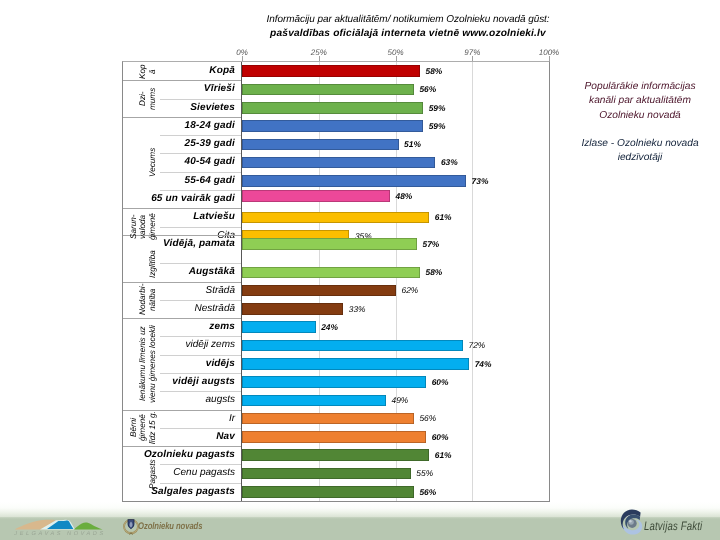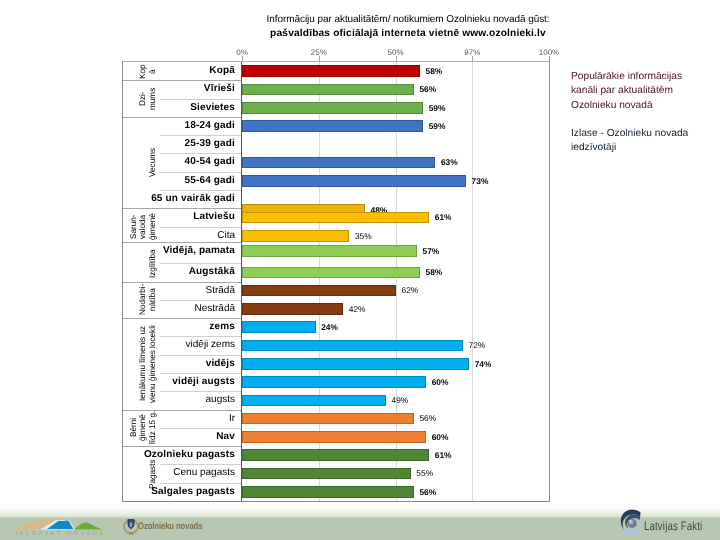--- a/index.html
+++ b/index.html
@@ -1,19 +1,19 @@
 <!DOCTYPE html>
 <html><head>
 <meta charset="utf-8">
 <style>
   html,body{margin:0;padding:0;}
   body{width:720px;height:540px;overflow:hidden;background:#ffffff;
        font-family:"Liberation Sans",sans-serif;position:relative;
        -webkit-font-smoothing:antialiased;text-rendering:geometricPrecision;}
-  #slide{position:absolute;left:0;top:0;width:720px;height:540px;background:#ffffff;}
+  #slide{position:absolute;left:0;top:0;width:720px;height:540px;background:#ffffff;font-style:italic;}
 
   
   .title{position:absolute;left:150px;top:13px;width:516px;text-align:center;
          color:#000;line-height:14.2px;}
   .title .l1{font-size:10px;font-weight:400;letter-spacing:-0.06px;}
   .title .l2{font-size:10.2px;font-weight:700;letter-spacing:0.16px;}
 
   
   .chart{position:absolute;left:122px;top:61px;width:428px;height:441px;
          box-sizing:border-box;background:#fff;border:1px solid #898989;border-top-color:#adadad;}
@@ -43,21 +43,21 @@
 
   
   .grpwrap{position:absolute;overflow:visible;}
   .vtext{position:absolute;left:0;top:0;
          font-size:8.2px;color:#000;line-height:9.6px;text-align:center;
          white-space:nowrap;}
   .vtext .vline{position:absolute;white-space:nowrap;
          transform-origin:0 0;transform:rotate(-90deg);}
 
   
-  .side{position:absolute;left:571px;top:70px;width:138px;}
+  .side{position:absolute;left:571px;top:80px;width:138px;text-align:center;}
   .side .s1{color:#4a1228;font-size:10.2px;line-height:14.3px;}
   .side .s2{color:#102038;font-size:10.2px;line-height:14.3px;margin-top:14.3px;}
 
   
   .footgrad{position:absolute;left:0;top:502px;width:720px;height:17px;
             background:linear-gradient(to bottom,#ffffff 0%,#fbfdfa 35%,#eef3ea 60%,#d2dccb 100%);}
   .footer{position:absolute;left:0;top:519px;width:720px;height:21px;background:#b7c7b1;}
   .fline{position:absolute;left:0;top:517px;width:720px;height:2px;
          background:linear-gradient(to bottom,#c9d6c3,#b7c7b1);}
 
@@ -120,57 +120,60 @@
       <div class="row" style="top: 54.875px; height: 18.2917px;">
         <div class="rowsep full"></div>
         <div class="catlabel b" style="height: 18.2917px; line-height: 18.2917px;">18-24 gadi</div>
         <div class="bar" style="left: 119px; width: 181.13px; background: rgb(65, 115, 196); top: 3.34583px;">
           <span class="cap b">59%</span>
         </div>
       </div>
       <div class="row" style="top: 73.1667px; height: 18.2917px;">
         <div class="rowsep inner"></div>
         <div class="catlabel b" style="height: 18.2917px; line-height: 18.2917px;">25-39 gadi</div>
+        <div class="bar" style="left: 119px; width: 156.57px; background: rgb(65, 115, 196); top: 3.34583px;">
+          <span class="cap b">51%</span>
+        </div>
       </div>
       <div class="row" style="top: 91.4583px; height: 18.2917px;">
         <div class="rowsep inner"></div>
         <div class="catlabel b" style="height: 18.2917px; line-height: 18.2917px;">40-54 gadi</div>
         <div class="bar" style="left: 119px; width: 193.41px; background: rgb(65, 115, 196); top: 3.34583px;">
           <span class="cap b">63%</span>
         </div>
       </div>
       <div class="row" style="top: 109.75px; height: 18.2917px;">
         <div class="rowsep inner"></div>
         <div class="catlabel b" style="height: 18.2917px; line-height: 18.2917px;">55-64 gadi</div>
         <div class="bar" style="left: 119px; width: 224.11px; background: rgb(65, 115, 196); top: 3.34583px;">
           <span class="cap b">73%</span>
         </div>
       </div>
       <div class="row" style="top: 128.042px; height: 18.2917px;">
         <div class="rowsep inner"></div>
         <div class="catlabel b" style="height: 18.2917px; line-height: 18.2917px;">65 un vairāk gadi</div>
-        <div class="bar" style="left: 119px; width: 123px; background: #eab308; top: 14px;">
+        <div class="bar" style="left: 119px; width: 148px; background: #ec4899; top: 0;">
           <span class="cap b">48%</span>
         </div>
       </div>
       <div class="row" style="top: 146.333px; height: 18.2917px;">
         <div class="rowsep full"></div>
         <div class="catlabel b" style="height: 18.2917px; line-height: 18.2917px;">Latviešu</div>
         <div class="bar" style="left: 119px; width: 187.27px; background: rgb(251, 190, 0); top: 3.34583px;">
           <span class="cap b">61%</span>
         </div>
       </div>
       <div class="row" style="top: 164.625px; height: 18.2917px;">
         <div class="rowsep inner"></div>
         <div class="catlabel" style="height: 18.2917px; line-height: 18.2917px;">Cita</div>
         <div class="bar" style="left: 119px; width: 107.45px; background: rgb(251, 190, 0); top: 3.34583px;">
           <span class="cap">35%</span>
         </div>
       </div>
-      <div class="row" style="top: 180px; height: 18.2917px;">
+      <div class="row" style="top: 173px; height: 18.2917px;">
         <div class="rowsep full"></div>
         <div class="catlabel b" style="height: 18.2917px; line-height: 18.2917px;">Vidējā, pamata</div>
         <div class="bar" style="left: 119px; width: 174.99px; background: rgb(143, 206, 84); top: 3.34583px;">
           <span class="cap b">57%</span>
         </div>
       </div>
       <div class="row" style="top: 201.208px; height: 18.2917px;">
         <div class="rowsep inner"></div>
         <div class="catlabel b" style="height: 18.2917px; line-height: 18.2917px;">Augstākā</div>
         <div class="bar" style="left: 119px; width: 178.06px; background: rgb(143, 206, 84); top: 3.34583px;">
@@ -181,21 +184,21 @@
         <div class="rowsep full"></div>
         <div class="catlabel" style="height: 18.2917px; line-height: 18.2917px;">Strādā</div>
         <div class="bar" style="left: 119px; width: 154px; background: rgb(132, 60, 17); top: 3.34583px;">
           <span class="cap">62%</span>
         </div>
       </div>
       <div class="row" style="top: 237.792px; height: 18.2917px;">
         <div class="rowsep inner"></div>
         <div class="catlabel" style="height: 18.2917px; line-height: 18.2917px;">Nestrādā</div>
         <div class="bar" style="left: 119px; width: 101.31px; background: rgb(132, 60, 17); top: 3.34583px;">
-          <span class="cap">42%</span>
+          <span class="cap">33%</span>
         </div>
       </div>
       <div class="row" style="top: 256.083px; height: 18.2917px;">
         <div class="rowsep full"></div>
         <div class="catlabel b" style="height: 18.2917px; line-height: 18.2917px;">zems</div>
         <div class="bar" style="left: 119px; width: 73.68px; background: rgb(3, 174, 239); top: 3.34583px;">
           <span class="cap b">24%</span>
         </div>
       </div>
       <div class="row" style="top: 274.375px; height: 18.2917px;">

